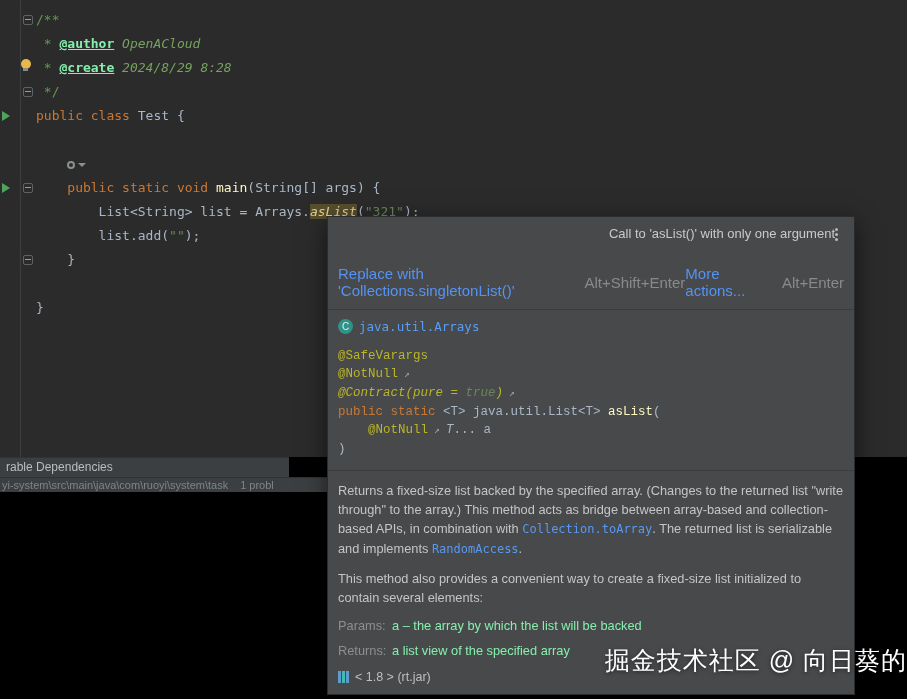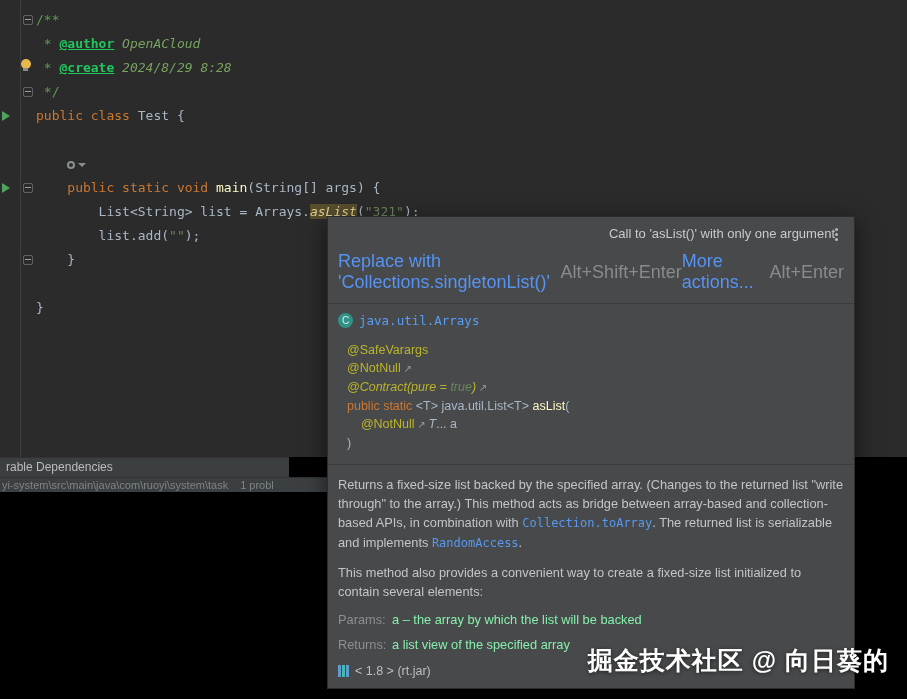--- a/index.html
+++ b/index.html
@@ -10,21 +10,21 @@
   
   .editor { position:absolute; left:0; top:0; width:907px; height:457px; background:#2b2b2b; }
   .gutter-sep { position:absolute; left:20px; top:0; width:1px; height:457px; background:#3c3f41; }
   #code-lines { position:absolute; left:0; top:8px; right:0; }
   .code-line { height:24px; line-height:24px; padding-left:36px; white-space:pre;
                font-family:"DejaVu Sans Mono", monospace; font-size:13px; color:#a9b7c6; }
 
   .tk-kw   { color:#cc7832; }
   .tk-plain{ color:#a9b7c6; }
   .tk-cmt  { color:#629755; }
-  .tk-tag  { color:#22c55e; font-weight:bold; text-decoration:underline; }
+  .tk-tag  { color:#86efac; font-weight:bold; text-decoration:underline; }
   .tk-cmtv { color:#77a35f; font-style:italic; }
   .tk-str  { color:#6a8759; }
   .tk-fn   { color:#fef9c3; }
   .tk-hl   { color:#e6d592; background:#574e2d; font-style:italic; }
   .tk-ann  { color:#bbb529; }
   .tk-anni { color:#bbb529; font-style:italic; }
   .tk-bool { color:#6a8759; font-style:italic; }
   .tk-ext  { color:#9aa0a6; font-size:10px; }
   .tk-tparam { color:#a9b7c6; font-style:italic; }
 
@@ -53,51 +53,51 @@
   .bar-status .problems { margin-left:12px; }
 
   
   .popup { position:absolute; left:327px; top:216px; width:528px; background:#47494b;
            border:1px solid #2a2c2e; box-shadow:0 6px 22px rgba(0,0,0,.55); z-index:10; }
   .hint { padding:9px 10px 10px 10px; }
   .hint-row1 { display:flex; justify-content:flex-end; align-items:flex-start; }
   .hint-text { color:#c8cacc; font-size:13px; }
   .kebab { width:3px; height:3px; background:#b7babc; border-radius:50%;
            box-shadow:0 5px 0 #b7babc, 0 10px 0 #b7babc; margin:2px 6px 12px 0; cursor:pointer; }
-  .hint-row2 { display:flex; align-items:center; margin-top:8px; font-size:18px; }
+  .hint-row2 { display:flex; align-items:center; margin-top:22px; font-size:15px; }
   .action-link { color:#5693f2; cursor:pointer; }
   .shortcut { color:#8a8a8a; margin-left:9px; }
   .more { margin-left:auto; }
 
   .doc { border-top:1px solid #3a3c3e; padding:9px 10px 12px 10px; }
   .class-row { display:flex; align-items:center; gap:6px; margin-bottom:13px; }
   .class-icon { display:inline-flex; align-items:center; justify-content:center; width:15px; height:15px;
                 border-radius:50%; background:#2f9388; color:#dff2ee; font-size:10px;
                 font-family:"Liberation Sans", sans-serif; }
   .doc-link { color:#589df6; font-family:"DejaVu Sans Mono", monospace; font-size:12.5px; cursor:pointer; }
-  .sig-line { line-height:18px; white-space:pre; font-family:Liberation Sans, sans-serif;
-              font-size:12.5px; color:#a9b7c6;margin-left:9px; }
+  .sig-line { line-height:18px; white-space:pre; font-family:Liberation Mono, monospace;
+              font-size:12.5px; color:#a9b7c6; }
 
   .doc-body { border-top:1px solid #3a3c3e; padding:10px 10px 10px 10px;
               font-size:12.8px; color:#c3c5c7; }
   .doc-body p { margin:0 0 10px 0; line-height:19px; }
   .sg-txt { color:#c3c5c7; }
   .sg-codelink { color:#5899f0; font-family:"DejaVu Sans Mono", monospace; font-size:12px; cursor:pointer; }
   .sample { font-family:"DejaVu Sans Mono", monospace; font-size:12px; color:#bcbec0;
             margin:12px 0 28px 40px; white-space:pre; }
   .meta-row { display:flex; margin-bottom:7px; line-height:18px; }
   .meta-label { color:#8c8f92; width:54px; flex:0 0 54px; }
   .meta-value { color:#86efac; }
   .footer-row { display:flex; align-items:center; gap:6px; margin-top:10px; color:#bdbfc1; font-size:12.5px; }
   .lib-icon { width:11px; height:12px;
               background:linear-gradient(90deg,#5e9ccf 0 3px,transparent 3px 4px,#46b8ad 4px 7px,transparent 7px 8px,#5e9ccf 8px 11px); }
 
   
-  .watermark { position:absolute; right:18px; top:644px; z-index:20; color:#fff; font-size:25px;
-               font-weight:bold; letter-spacing:1px; text-shadow:0 1px 4px rgba(0,0,0,.6); }
+  .watermark { position:absolute; right:0; top:644px; z-index:20; color:#fff; font-size:25px;
+               font-weight:normal; letter-spacing:1px; text-shadow:0 1px 4px rgba(0,0,0,.6); }
 </style>
 </head>
 <body>
 
 <div class="screen">
 
   <div class="editor">
     <div class="gutter-sep"></div>
 
     <span class="fold" style="top:15px"></span>

